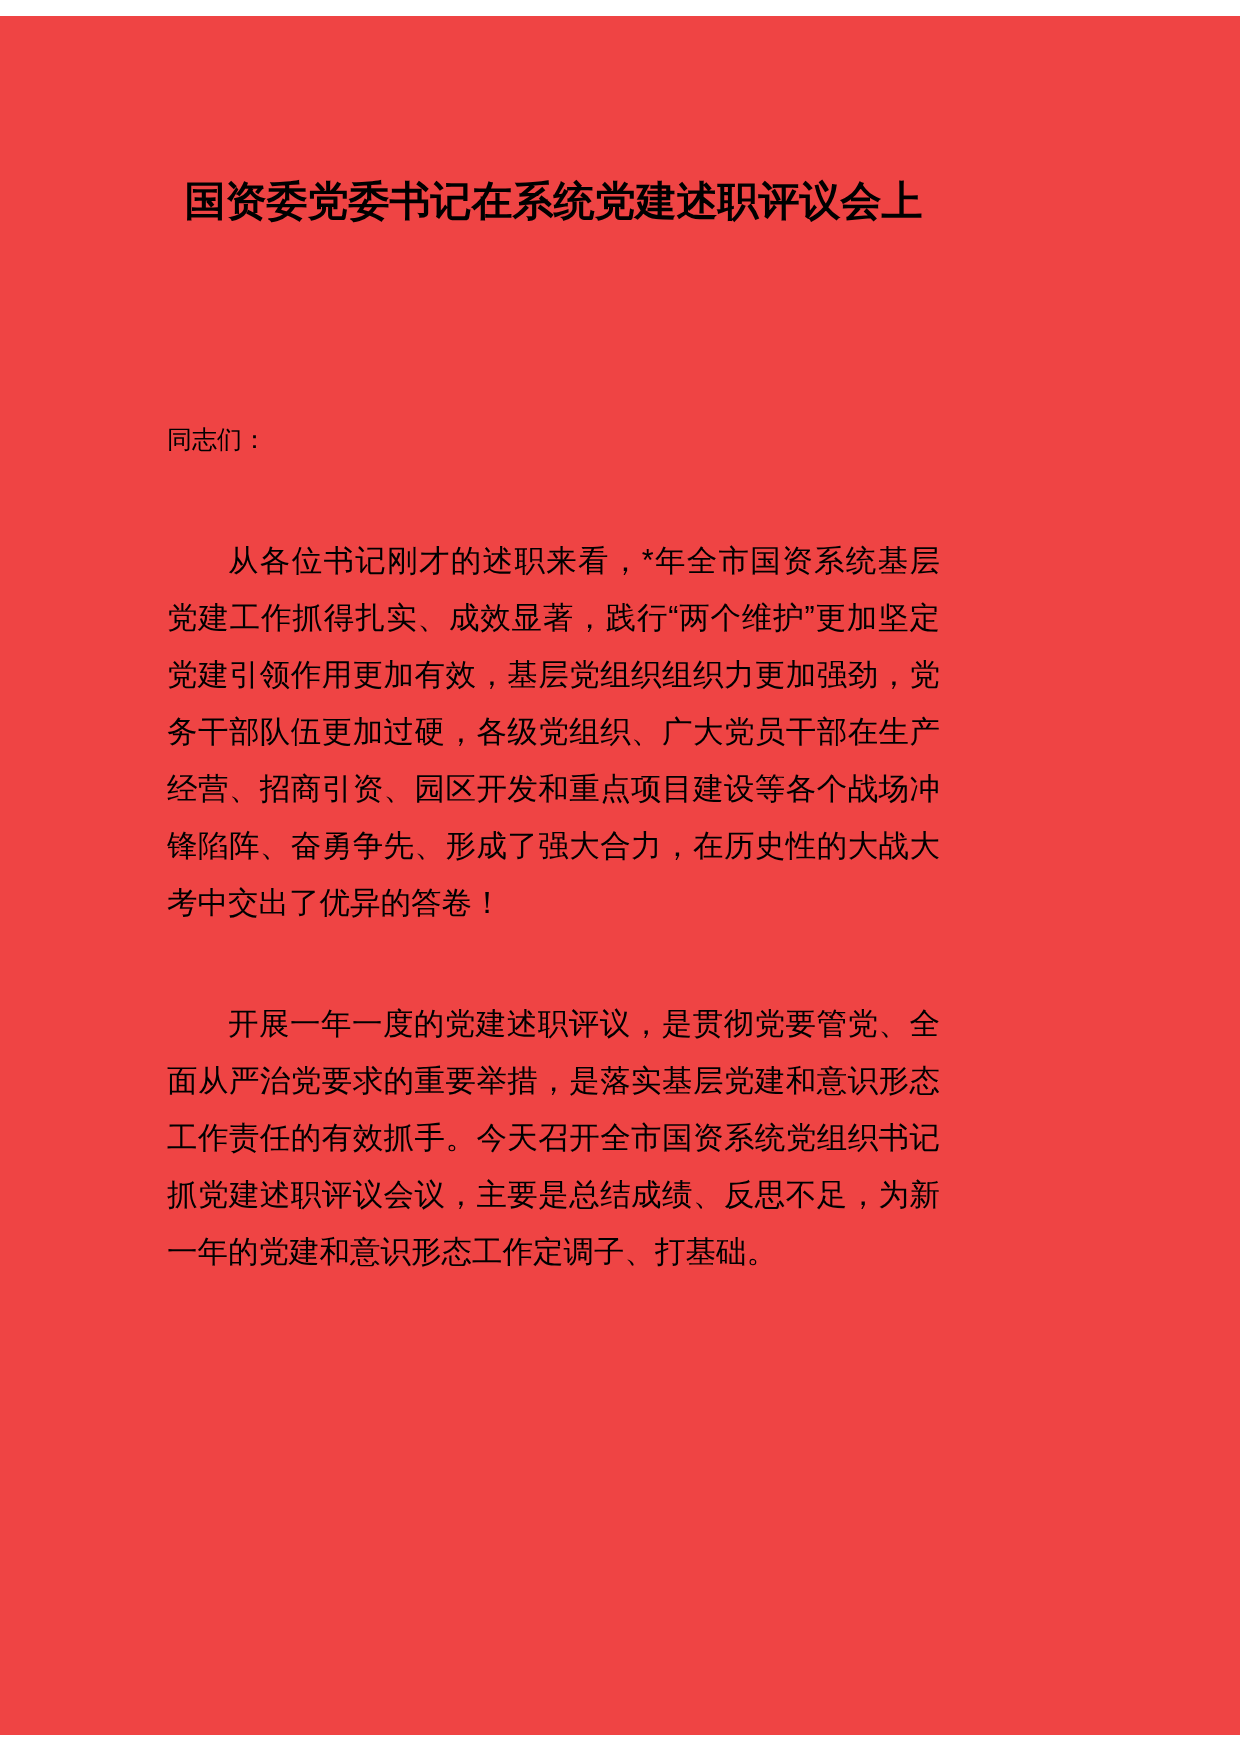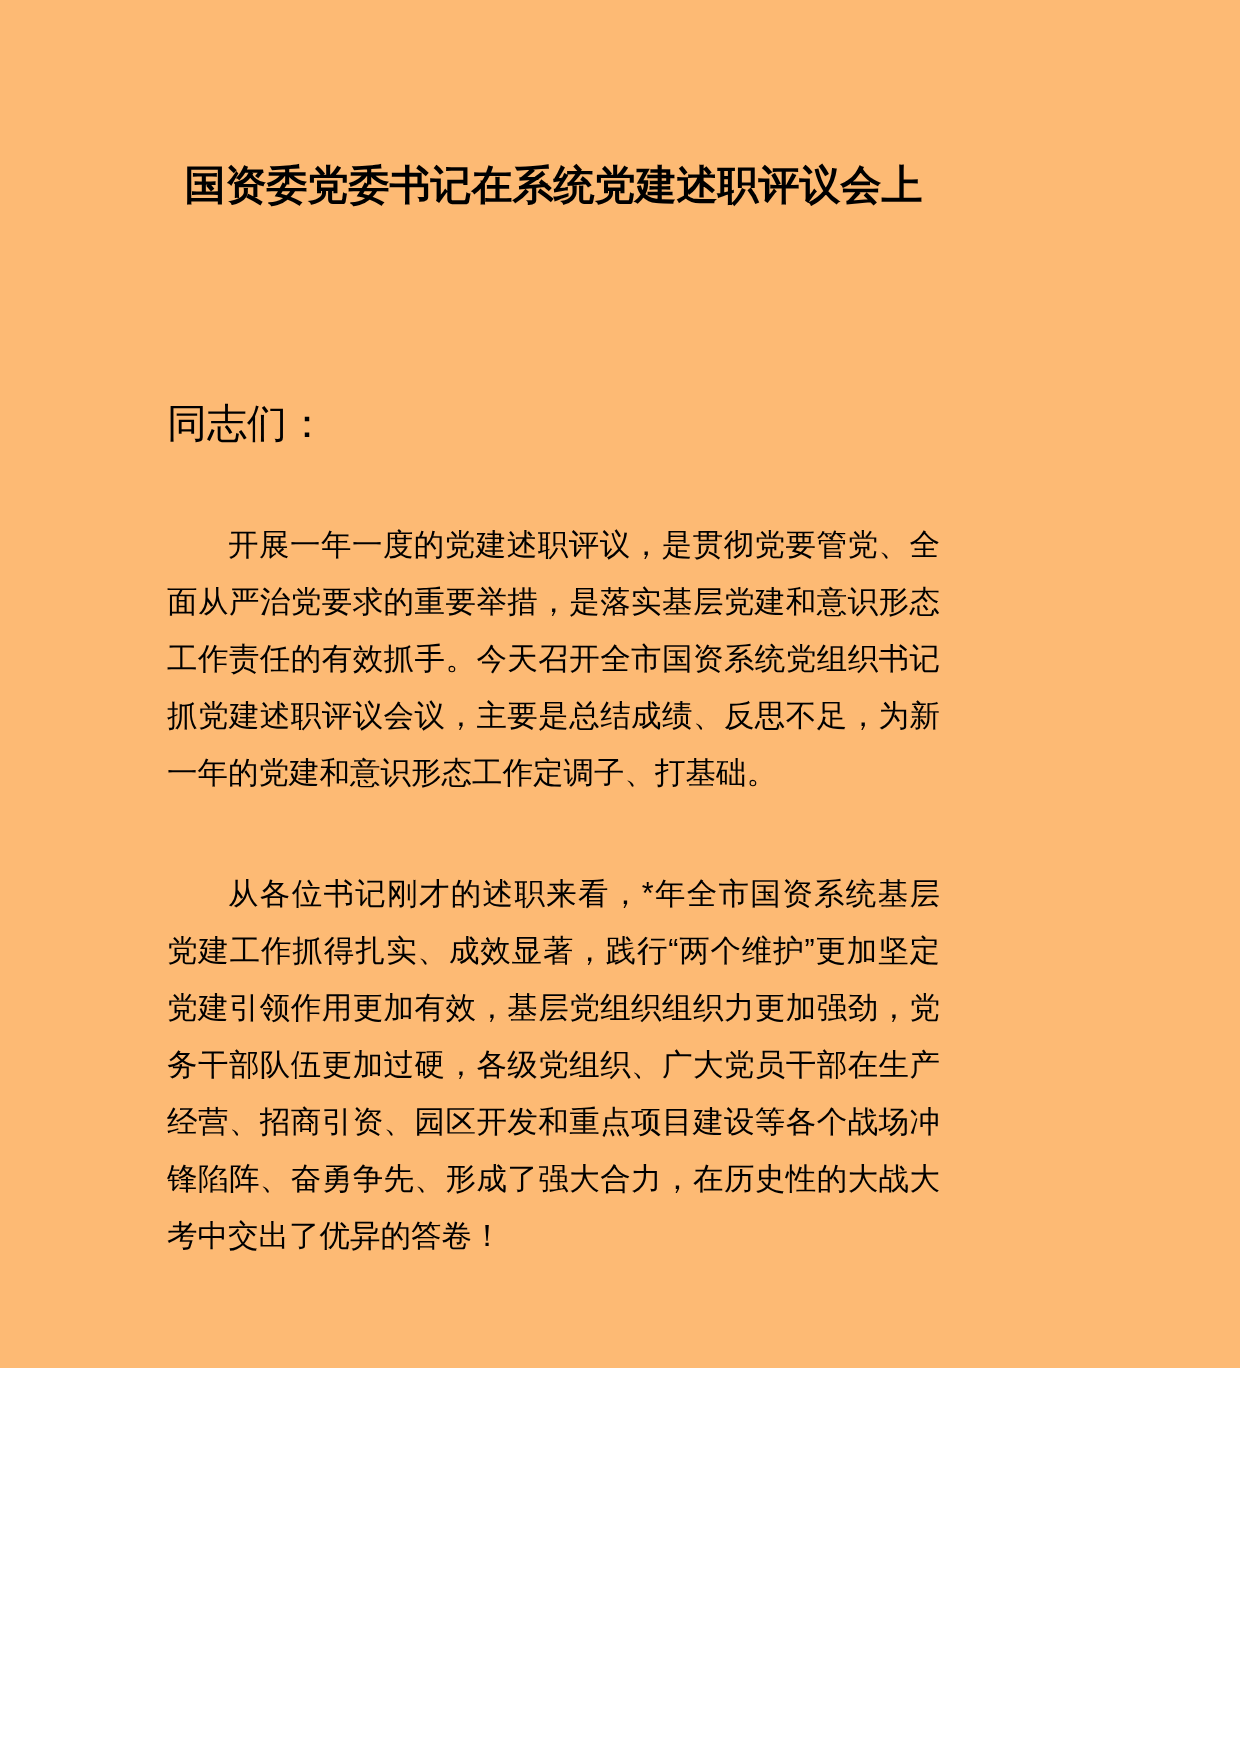--- a/index.html
+++ b/index.html
@@ -3,44 +3,44 @@
 <meta charset="utf-8">
 <style>
   html, body {
     margin: 0;
     padding: 0;
     background: #ffffff;
   }
   .page {
     position: relative;
     width: 1240px;
-    height: 1368px;
-    margin: 0 auto;
-    background: #fdba74;
+    height: 1719px;
+    margin: 16px auto;
+    background: #ef4444;
     box-sizing: border-box;
     padding: 158px 300px 40px 167px;
     font-family: "Liberation Sans", sans-serif;
     color: #000000;
     overflow: hidden;
   }
   .doc-title {
     text-align: center;
     font-weight: bold;
     font-size: 41px;
     line-height: 1.35;
   }
   .doc-title .title-line-1 {
     margin-bottom: 86px;
   }
   .doc-title .title-line-2 {
     margin-bottom: 0;
   }
   .salutation {
     margin-top: 182px;
-    font-size: 40px;
+    font-size: 25px;
     line-height: 57px;
     text-align: left;
   }
   .body-paragraph {
     margin: 64px 0 0 0;
     font-size: 30.5px;
     line-height: 57px;
     text-align: justify;
     text-indent: 2em;
     letter-spacing: 0;
@@ -51,17 +51,17 @@
 <body>
 
 <div class="page">
 
   <div class="doc-title">
     <div class="title-line-1">国资委党委书记在系统党建述职评议会上</div>
   </div>
 
   <div class="salutation">同志们：</div>
 
+  <p class="body-paragraph">从各位书记刚才的述职来看，*年全市国资系统基层党建工作抓得扎实、成效显著，践行“两个维护”更加坚定党建引领作用更加有效，基层党组织组织力更加强劲，党务干部队伍更加过硬，各级党组织、广大党员干部在生产经营、招商引资、园区开发和重点项目建设等各个战场冲锋陷阵、奋勇争先、形成了强大合力，在历史性的大战大考中交出了优异的答卷！</p>
+
   <p class="body-paragraph">开展一年一度的党建述职评议，是贯彻党要管党、全面从严治党要求的重要举措，是落实基层党建和意识形态工作责任的有效抓手。今天召开全市国资系统党组织书记抓党建述职评议会议，主要是总结成绩、反思不足，为新一年的党建和意识形态工作定调子、打基础。</p>
-
-  <p class="body-paragraph">从各位书记刚才的述职来看，*年全市国资系统基层党建工作抓得扎实、成效显著，践行“两个维护”更加坚定党建引领作用更加有效，基层党组织组织力更加强劲，党务干部队伍更加过硬，各级党组织、广大党员干部在生产经营、招商引资、园区开发和重点项目建设等各个战场冲锋陷阵、奋勇争先、形成了强大合力，在历史性的大战大考中交出了优异的答卷！</p>
 
 </div>
 
 </body></html>

